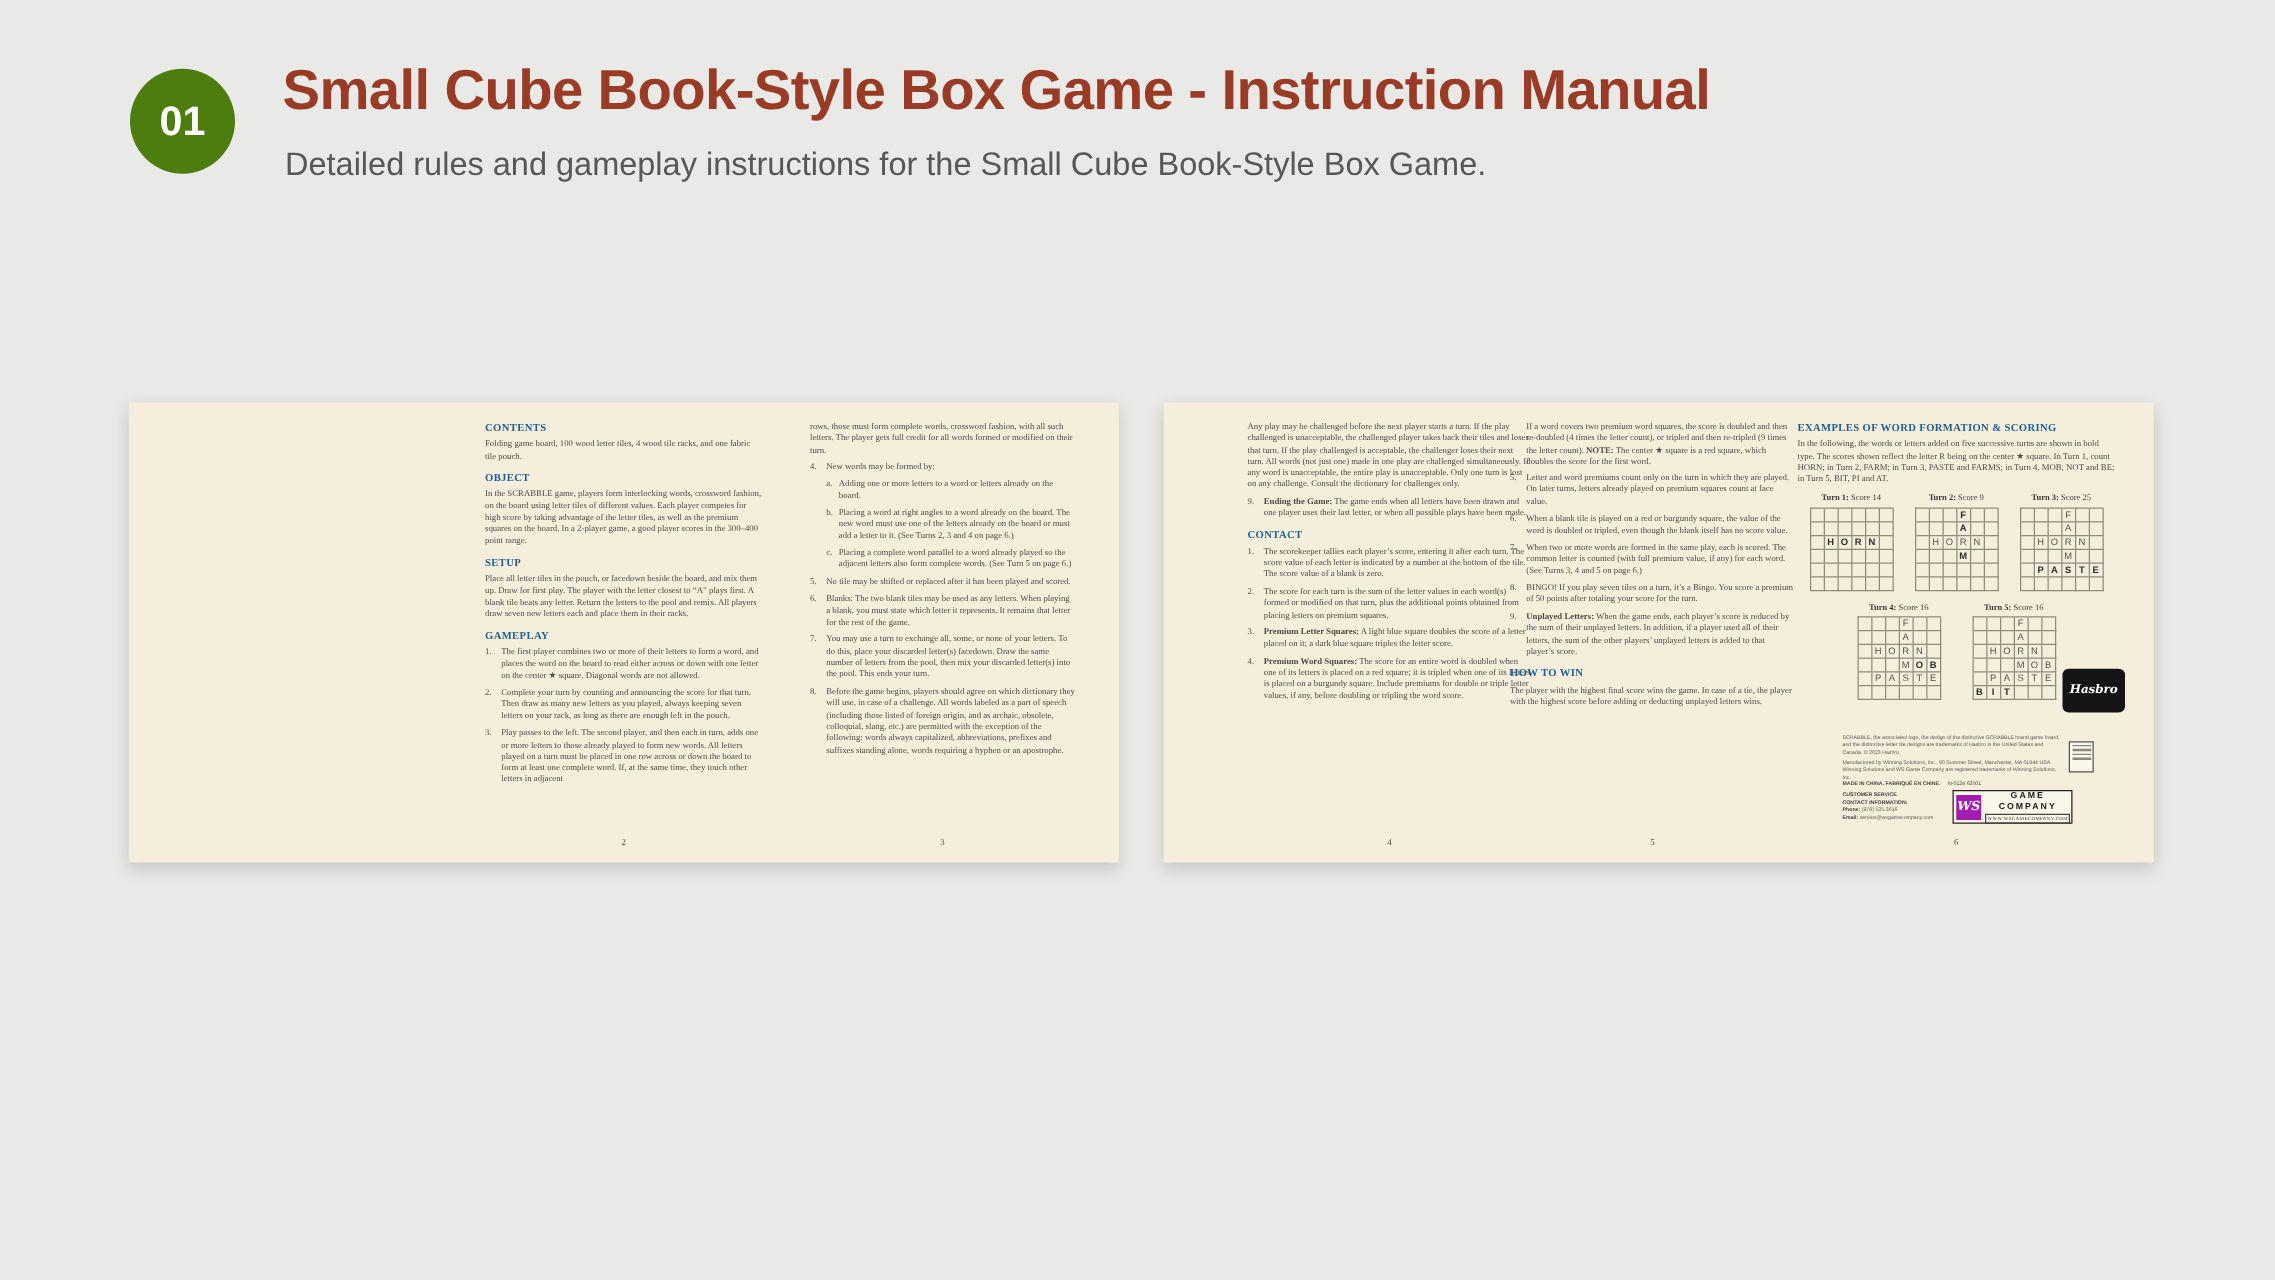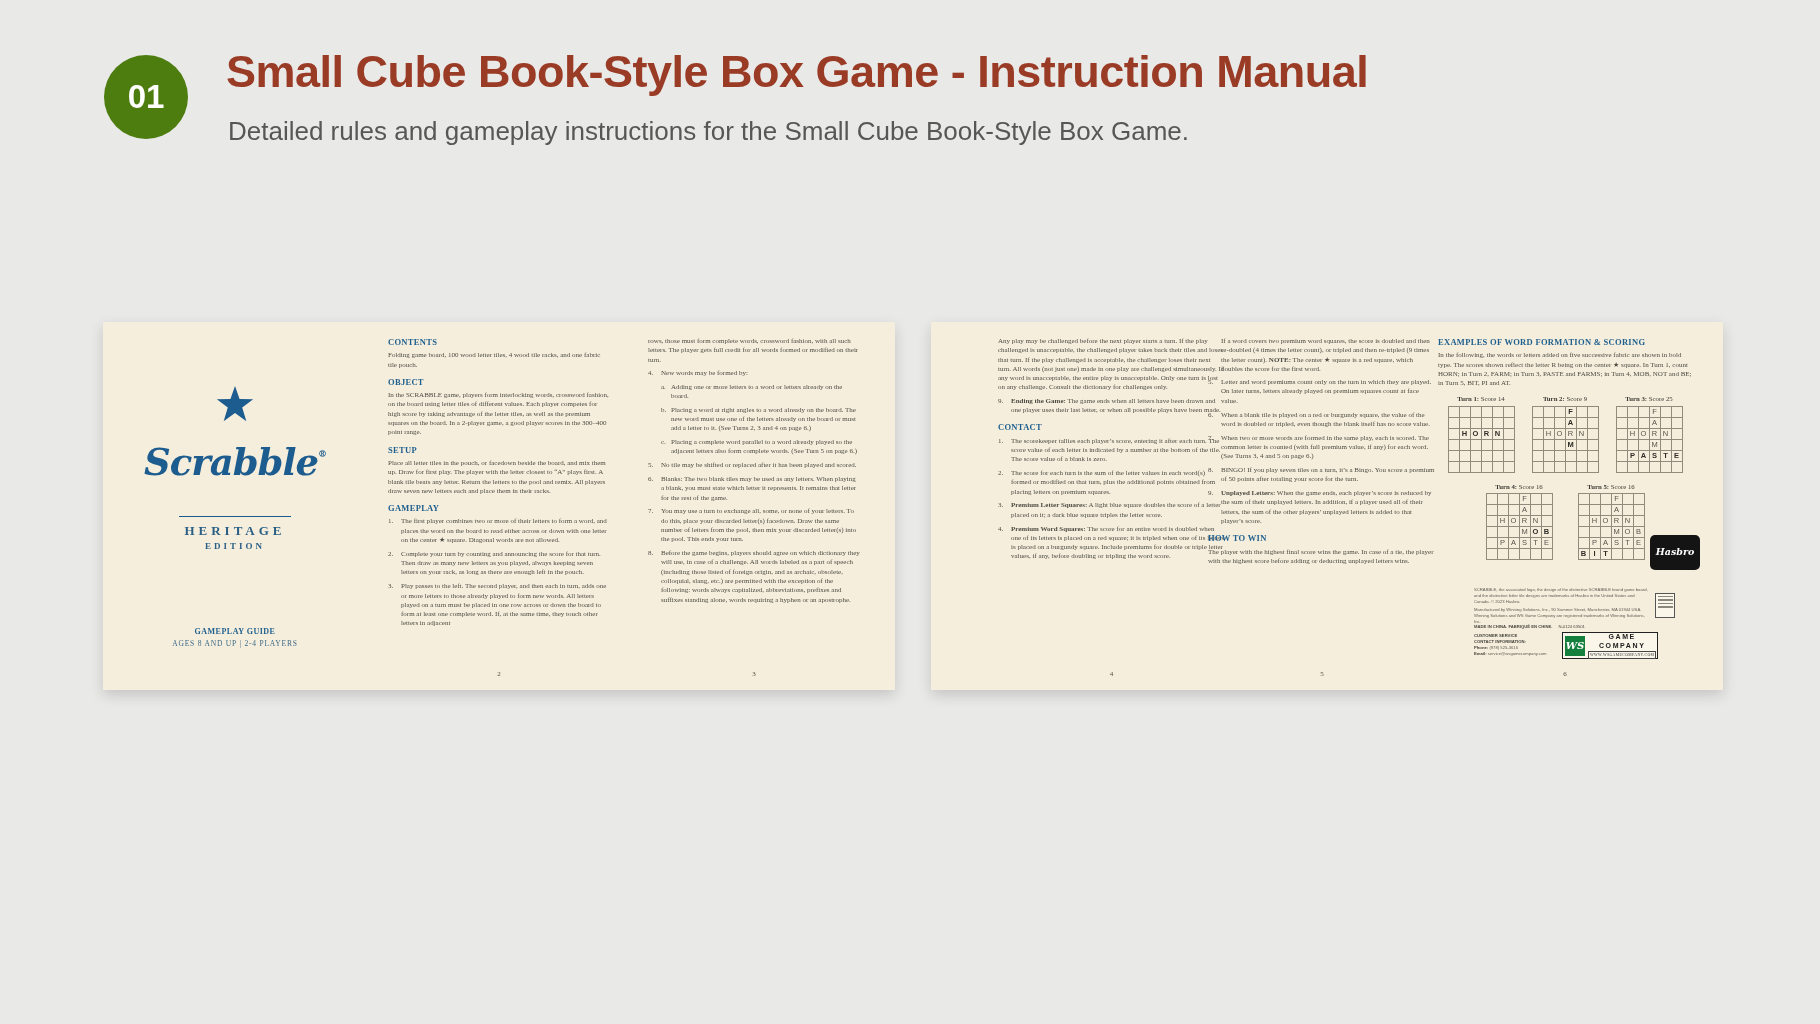--- a/index.html
+++ b/index.html
@@ -72,21 +72,21 @@
   .fine { position:absolute; left:36px; width:176px; font-size:4.2px; line-height:1.45; color:#5d5b52;
           font-family:"Liberation Sans",sans-serif; }
   .f-legal1 { top:250px; }
   .f-legal2 { top:270px; }
   .f-made { top:287px; font-weight:bold; color:#4a483f; }
   .f-made .codes { font-weight:normal; margin-left:6px; }
   .f-cs { top:296px; }
   .f-cs .csb { font-weight:bold; color:#44423a; }
   .ws-box { position:absolute; left:124px; top:295px; width:96px; height:27px; background:#fbf6ea;
             border:1.3px solid #222; display:flex; align-items:center; padding:2px; gap:3px; }
-  .ws-mono { width:20px; height:20px; background:#15803d; color:#fff; flex:none;
+  .ws-mono { width:20px; height:20px; background:#a21caf; color:#fff; flex:none;
              font-family:"DejaVu Serif",serif; font-style:italic; font-weight:bold; font-size:10px;
              display:flex; align-items:center; justify-content:center; }
   .ws-right { flex:1; text-align:center; }
   .ws-name { font-family:"Liberation Sans",sans-serif; font-weight:bold; font-size:7px; letter-spacing:1.6px; color:#1a1a1a; }
   .ws-site { border:0.5px solid #444; font-size:3.8px; letter-spacing:0.4px; color:#333; margin-top:1px; padding:0.5px 1px; }
   .hasbro { position:absolute; left:212px; top:198px; width:50px; height:35px; background:#141414; border-radius:5px;
             color:#fff; font-family:"DejaVu Serif",serif; font-style:italic; font-weight:bold; font-size:9.5px;
             display:flex; align-items:center; justify-content:center; }
   .fineprint-box { position:absolute; left:217px; top:256px; width:20px; height:25px; border:0.7px solid #555;
                    background:#fbf6ea; padding:2px 1.5px; display:flex; flex-direction:column; gap:2px; }
@@ -94,31 +94,20 @@
 </style>
 </head>
 <body>
 
 <div class="badge">01</div>
 <h1 class="title">Small Cube Book-Style Box Game - Instruction Manual</h1>
 <p class="subtitle">Detailed rules and gameplay instructions for the Small Cube Book-Style Box Game.</p>
 
 <div class="spread sl">
 
-  <div class="cover">
-    <svg class="star" width="38" height="36" viewBox="0 0 100 95">
-      <polygon points="50,0 62,34 98,35 69,57 80,93 50,71 20,93 31,57 2,35 38,34" fill="#1d5c8e"></polygon>
-    </svg>
-    <div class="logo"><span>Scrabble</span><sup>®</sup></div>
-    <div class="rule"></div>
-    <div class="heritage">HERITAGE</div>
-    <div class="edition">EDITION</div>
-    <div class="guide">GAMEPLAY GUIDE</div>
-    <div class="ages">AGES 8 AND UP  |  2-4 PLAYERS</div>
-  </div>
 
   <div class="textcol tc-p2">
     <div class="sec-title first">CONTENTS</div>
     <p class="para">Folding game board, 100 wood letter tiles, 4 wood tile racks, and one fabric tile pouch.</p>
     <div class="sec-title">OBJECT</div>
     <p class="para">In the SCRABBLE game, players form interlocking words, crossword fashion, on the board using letter tiles of different values. Each player competes for high score by taking advantage of the letter tiles, as well as the premium squares on the board. In a 2-player game, a good player scores in the 300–400 point range.</p>
     <div class="sec-title">SETUP</div>
     <p class="para">Place all letter tiles in the pouch, or facedown beside the board, and mix them up. Draw for first play. The player with the letter closest to “A” plays first. A blank tile beats any letter. Return the letters to the pool and remix. All players draw seven new letters each and place them in their racks.</p>
     <div class="sec-title">GAMEPLAY</div>
     <div class="li">
@@ -224,21 +213,21 @@
       <span class="ln">9.</span>
       <span class="lt"><span class="b">Unplayed Letters:</span><span> When the game ends, each player’s score is reduced by the sum of their unplayed letters. In addition, if a player used all of their letters, the sum of the other players’ unplayed letters is added to that player’s score.</span></span>
     </div>
     <div class="sec-title">HOW TO WIN</div>
     <p class="para">The player with the highest final score wins the game. In case of a tie, the player with the highest score before adding or deducting unplayed letters wins.</p>
     <div class="pagenum">5</div>
   </div>
 
   <div class="textcol tc-p6">
     <div class="sec-title first">EXAMPLES OF WORD FORMATION &amp; SCORING</div>
-    <p class="para">In the following, the words or letters added on five successive fabric are shown in bold type. The scores shown reflect the letter R being on the center ★ square. In Turn 1, count HORN; in Turn 2, FARM; in Turn 3, PASTE and FARMS; in Turn 4, MOB, NOT and BE; in Turn 5, BIT, PI and AT.</p>
+    <p class="para">In the following, the words or letters added on five successive turns are shown in bold type. The scores shown reflect the letter R being on the center ★ square. In Turn 1, count HORN; in Turn 2, FARM; in Turn 3, PASTE and FARMS; in Turn 4, MOB, NOT and BE; in Turn 5, BIT, PI and AT.</p>
 
     <div class="turns-row">
       <div class="turn">
         <div class="tlabel"><span class="b">Turn 1:</span> <span>Score 14</span></div>
         <div class="tgrid">
             <div class="gcell"></div>
             <div class="gcell"></div>
             <div class="gcell"></div>
             <div class="gcell"></div>
             <div class="gcell"></div>

